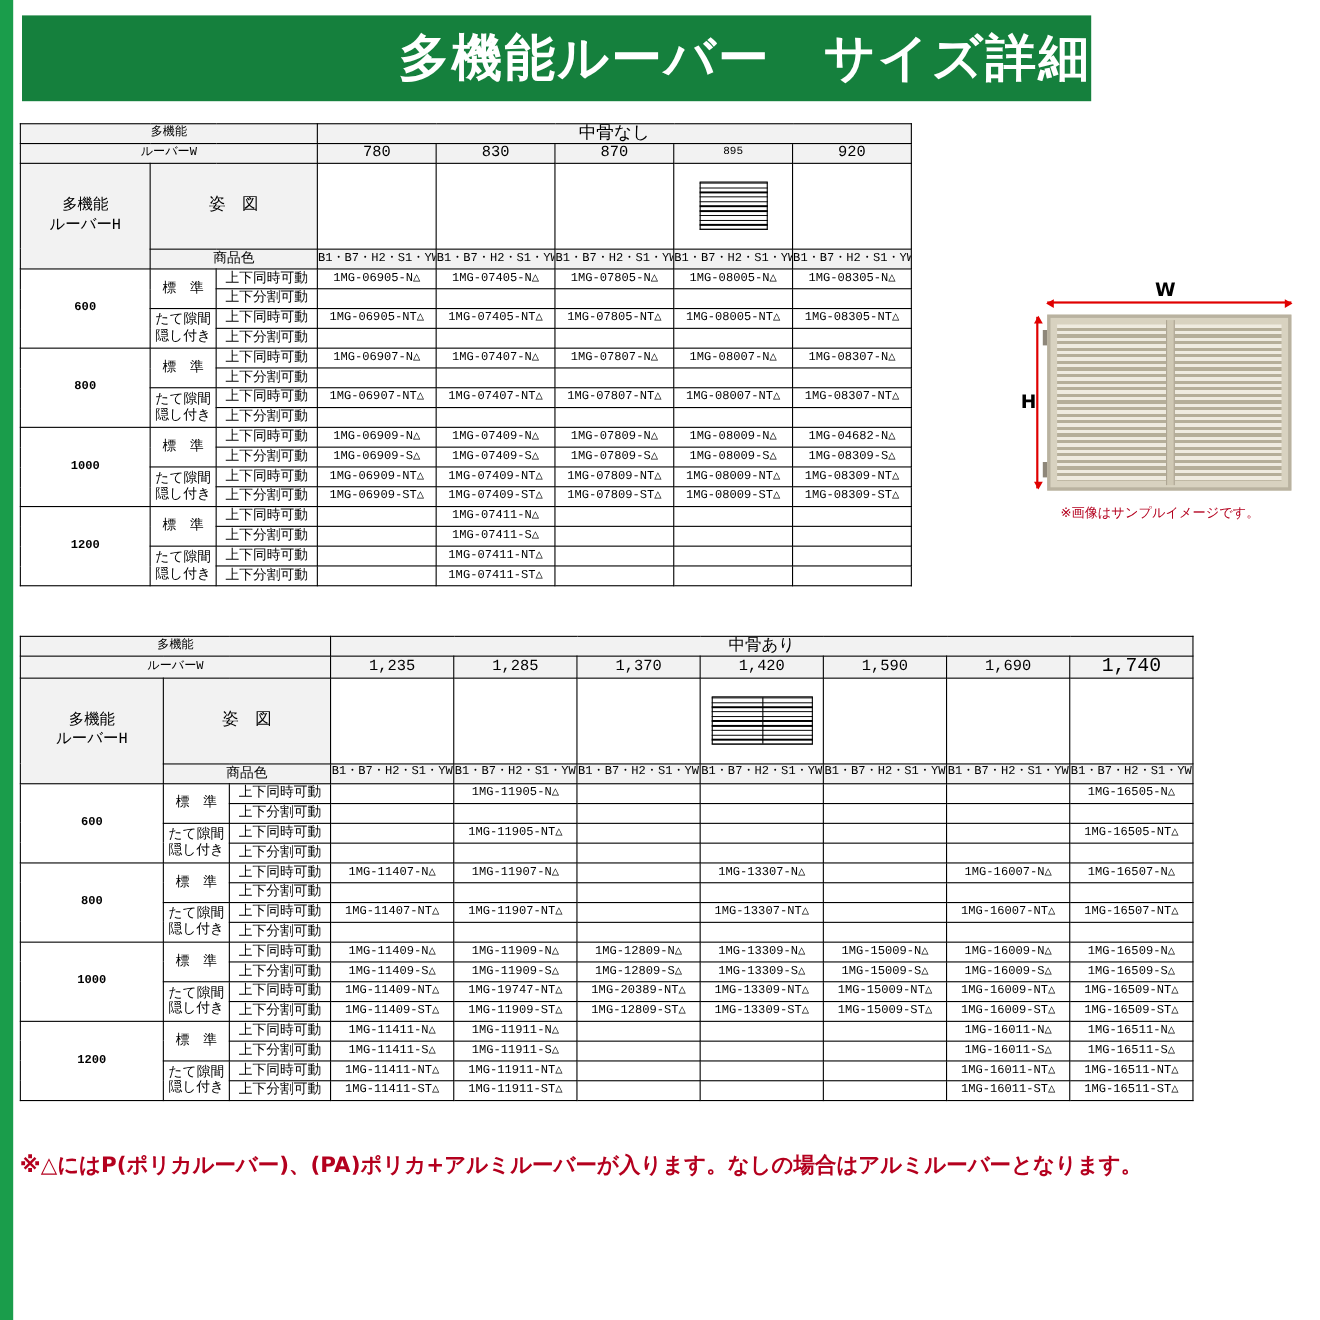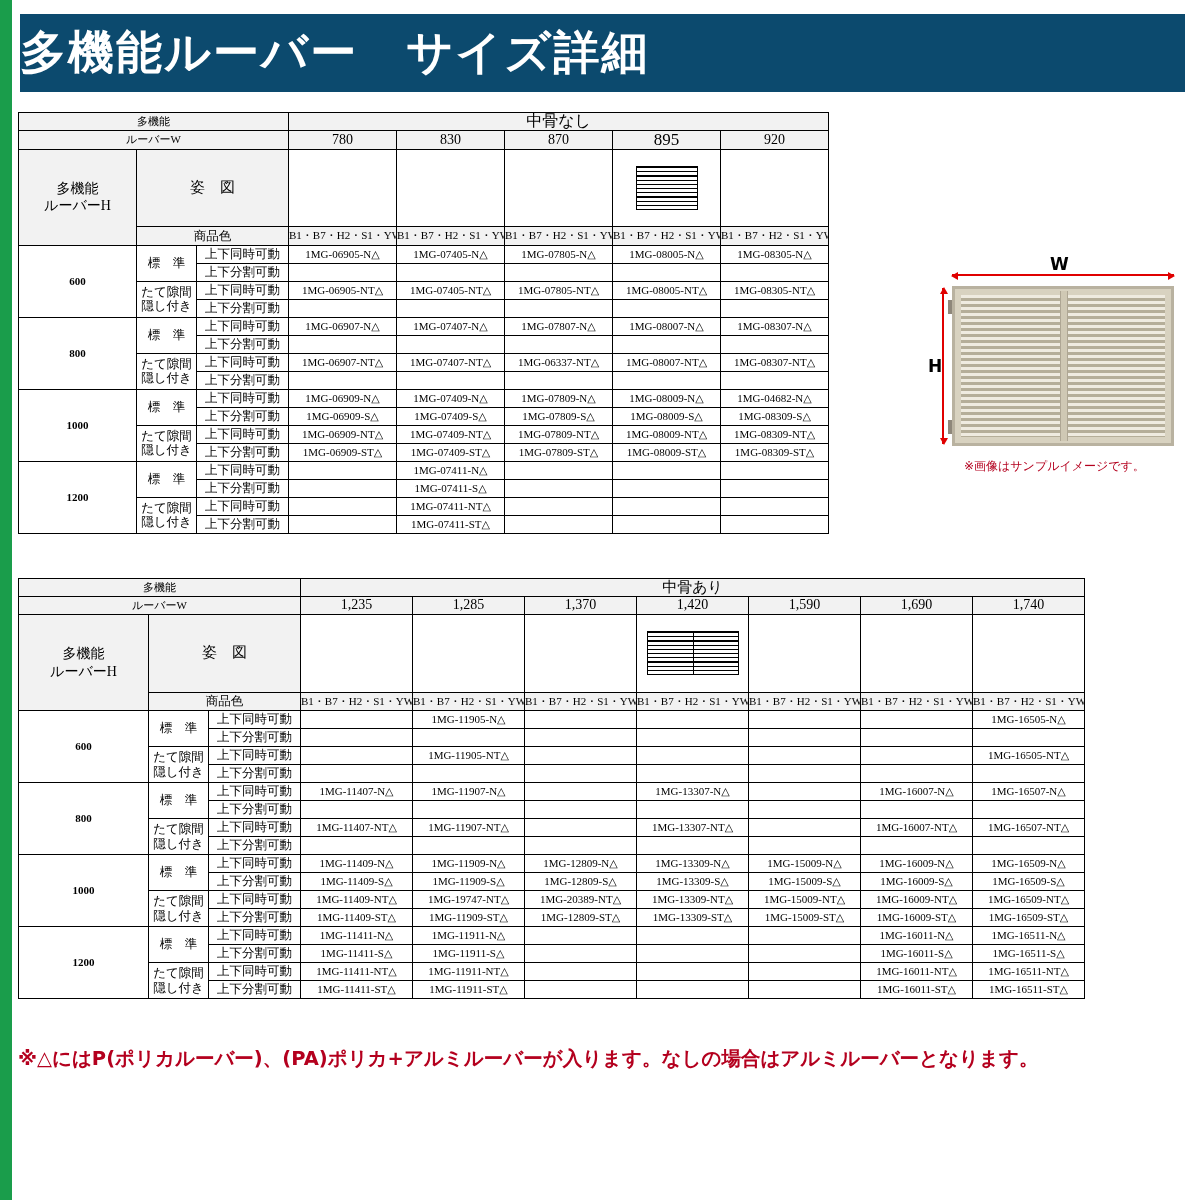--- a/index.html
+++ b/index.html
@@ -10,35 +10,35 @@
     font-family: "Liberation Sans", sans-serif;
     color: #000;
     position: relative;
     overflow: hidden;
   }
   .left-bar {
     position: absolute; left: 0; top: 0; width: 12px; height: 1200px;
     background: #1a9d4b;
   }
   .title-bar {
-    position: absolute; left: 20px; top: 14px; width: 1165px; height: 78px;
-    background: #0c4a6e;
-    display: flex; align-items: center; justify-content: flex-start;
+    position: absolute; left: 20px; top: 14px; width: 972px; height: 78px;
+    background: #15803d;
+    display: flex; align-items: center; justify-content: flex-end;
   }
   .title-bar .t {
     color: #fff; font-weight: bold; font-size: 46px; letter-spacing: 2px;
     font-family: "DejaVu Sans", sans-serif;
     white-space: pre;
   }
 
   
   table.sz {
     border-collapse: collapse;
     table-layout: fixed;
-    font-family: Liberation Serif, serif;
+    font-family: Liberation Mono, monospace;
     background: #fff;
   }
   table.sz td {
     border: 1px solid #000;
     padding: 0;
     text-align: center;
     vertical-align: middle;
     font-size: 11px;
     line-height: 1.05;
     height: 18px;
@@ -163,21 +163,21 @@
       <tbody>
         <tr>
           <td class="hdr lbl-w" colspan="3">多機能</td>
           <td class="hdr mid" colspan="5" style="font-size: 16px;">中骨なし</td>
         </tr>
         <tr>
           <td class="hdr lbl-w" colspan="3">ルーバーW</td>
           <td class="hdr mid" style="font-size: 14px;">780</td>
           <td class="hdr mid" style="font-size: 14px;">830</td>
           <td class="hdr mid" style="font-size: 14px;">870</td>
-          <td class="hdr mid" style="font-size: 17px;">895</td>
+          <td class="hdr mid" style="font-size: 10px;">895</td>
           <td class="hdr mid" style="font-size: 14px;">920</td>
         </tr>
         <tr>
           <td class="hdr" rowspan="2" style="height: 96px;">
             <div style="font-size:14px;line-height:1.25">多機能<br>ルーバーH</div>
           </td>
           <td class="hdr mid" colspan="2" style="height: 76px; font-size: 15px;">姿　図</td>
           <td style="height: 76px;"></td>
           <td style="height: 76px;"></td>
           <td style="height: 76px;"></td>
@@ -249,21 +249,21 @@
           <td class="code">&nbsp;</td>
           <td class="code">&nbsp;</td>
         </tr>
         <tr>
           <td rowspan="2" class="small">
             <div style="font-size:12.5px;line-height:1.15">たて隙間<br>隠し付き</div>
           </td>
           <td class="small dash-b" style="font-size: 12.5px;">上下同時可動</td>
           <td class="code dash-b">1MG-06907-NT△</td>
           <td class="code dash-b">1MG-07407-NT△</td>
-          <td class="code dash-b">1MG-06337-NT△</td>
+          <td class="code dash-b">1MG-07807-NT△</td>
           <td class="code dash-b">1MG-08007-NT△</td>
           <td class="code dash-b">1MG-08307-NT△</td>
         </tr>
         <tr>
           <td class="small" style="font-size: 12.5px;">上下分割可動</td>
           <td class="code">&nbsp;</td>
           <td class="code">&nbsp;</td>
           <td class="code">&nbsp;</td>
           <td class="code">&nbsp;</td>
           <td class="code">&nbsp;</td>
@@ -366,21 +366,21 @@
           <td class="hdr mid" colspan="7" style="font-size: 15px;">中骨あり</td>
         </tr>
         <tr>
           <td class="hdr lbl-w" colspan="3">ルーバーW</td>
           <td class="hdr mid" style="font-size: 14px;">1,235</td>
           <td class="hdr mid" style="font-size: 14px;">1,285</td>
           <td class="hdr mid" style="font-size: 14px;">1,370</td>
           <td class="hdr mid" style="font-size: 14px;">1,420</td>
           <td class="hdr mid" style="font-size: 14px;">1,590</td>
           <td class="hdr mid" style="font-size: 14px;">1,690</td>
-          <td class="hdr mid" style="font-size: 14px;">1,740</td>
+          <td class="hdr mid" style="font-size: 18px;">1,740</td>
         </tr>
         <tr>
           <td class="hdr" rowspan="2" style="height: 96px;">
             <div style="font-size:14px;line-height:1.25">多機能<br>ルーバーH</div>
           </td>
           <td class="hdr mid" colspan="2" style="height: 76px; font-size: 15px;">姿　図</td>
           <td style="height: 76px;"></td>
           <td style="height: 76px;"></td>
           <td style="height: 76px;"></td>
           <td style="height: 76px;">

